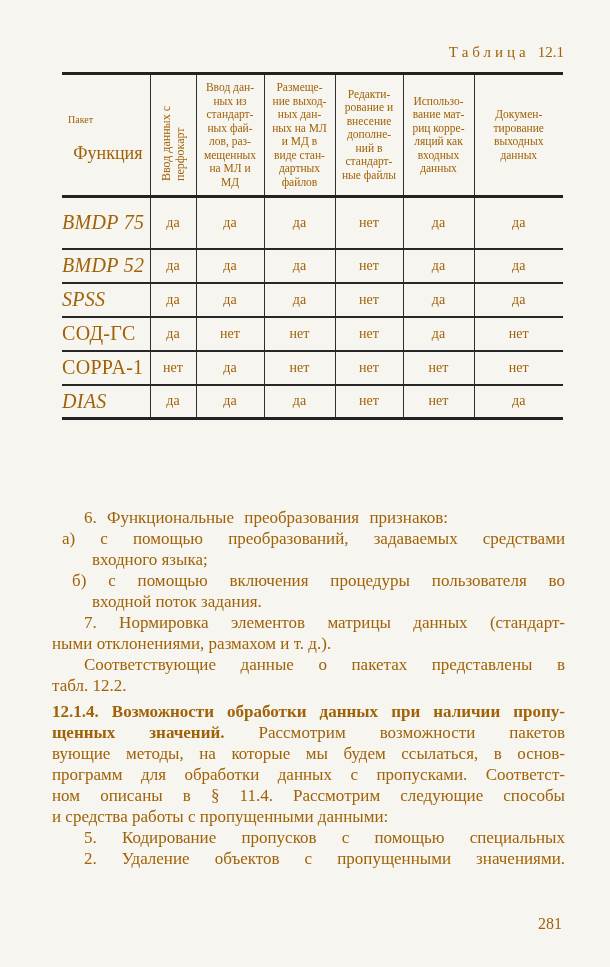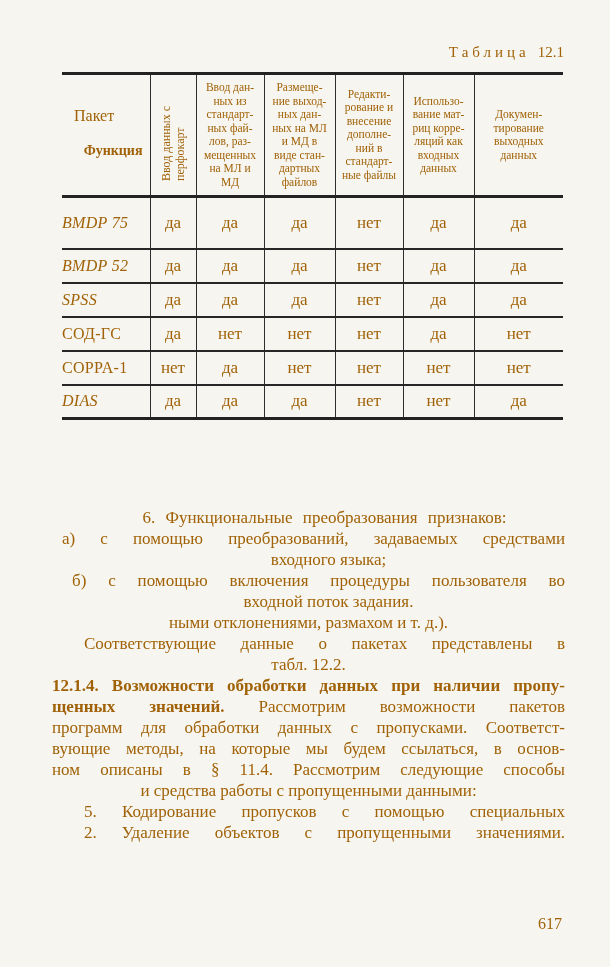--- a/index.html
+++ b/index.html
@@ -22,51 +22,51 @@
   table.t th, table.t td { padding:0; }
   tr.hdr { height:120px; border-bottom:3px solid #232323; }
   tr.hdr th { vertical-align:middle; font-weight:normal; }
   .hc {
     font-size:11.5px; line-height:13.5px; text-align:center;
     white-space:pre-line; padding:2px 1px;
   }
   .vline { border-left:1.5px solid #2e2e2e; }
   tr.row { border-bottom:2px solid #272727; height:34px; }
   tr.row.tall { height:52px; }
-  td.pkg { font-size:16px; padding-left:6px; letter-spacing:0.3px; }
+  td.pkg { font-size:20px; padding-left:6px; letter-spacing:0.3px; }
   td.pkg.it { font-style:italic; }
-  td.val { text-align:center; font-size:17px; }
+  td.val { text-align:center; font-size:14px; }
 
   
   .corner { position:relative; height:100%; }
   .corner svg { position:absolute; left:0; top:0; width:100%; height:100%; }
-  .corner .fn { position:absolute; top:8px; right:7px; font-size:14px;font-weight:bold; }
-  .corner .pk { position:absolute; bottom:10px; left:12px; font-size:16px; }
+  .corner .fn { position:absolute; top:8px; right:7px; font-size:18px; }
+  .corner .pk { position:absolute; bottom:10px; left:6px; font-size:10px; }
 
   
   .rot-cell { position:relative; height:120px; }
   .rot {
     position:absolute; left:50%; top:50%;
     transform:translate(-50%,-50%) rotate(-90deg);
     white-space:pre-line; font-size:12px; line-height:14px; text-align:left;
     width:92px;
   }
 
   
   .bodytext {
     position:absolute; left:52px; top:507px; width:513px;
     font-size:17px; line-height:21px;
   }
-  .ln { min-height:21px;text-align:center; }
+  .ln { min-height:21px; }
   .j { text-align:justify; text-align-last:justify; }
   .i10 { padding-left:10px; } .i20 { padding-left:20px; }
   .i32 { padding-left:32px; } .i40 { padding-left:40px; }
   .ws { word-spacing:6px; }
   .bold { font-weight:bold; }
-  .mt { }
+  .mt { margin-top:5px; }
 
   .pageno { position:absolute; top:915px; right:48px; font-size:16px; }
 </style>
 </head>
 <body>
 
 <div class="page">
 
   <div class="caption">
     <span class="cap-label">Таблица</span><span>12.1</span>
@@ -200,31 +200,32 @@
       </tr>
     </tbody>
   </table>
 
   <div class="bodytext">
     <div class="ln i32 ws">6. Функциональные преобразования признаков:</div>
     <div class="ln i10 j">а) с помощью преобразований, задаваемых средствами</div>
     <div class="ln i40">входного языка;</div>
     <div class="ln i20 j">б) с помощью включения процедуры пользователя во</div>
     <div class="ln i40">входной поток задания.</div>
+    <div class="ln i32 j">7. Нормировка элементов матрицы данных (стандарт-</div>
     <div class="ln">ными отклонениями, размахом и т. д.).</div>
     <div class="ln i32 j">Соответствующие данные о пакетах представлены в</div>
     <div class="ln">табл. 12.2.</div>
     <div class="ln j bold mt">12.1.4. Возможности обработки данных при наличии пропу-</div>
     <div class="ln j">
       <span class="bold">щенных значений.</span>
       <span>Рассмотрим возможности пакетов</span>
     </div>
+    <div class="ln j">вующие методы, на которые мы будем ссылаться, в основ-</div>
     <div class="ln j">программ для обработки данных с пропусками. Соответст-</div>
-    <div class="ln j">вующие методы, на которые мы будем ссылаться, в основ-</div>
     <div class="ln j">ном описаны в § 11.4. Рассмотрим следующие способы</div>
     <div class="ln">и средства работы с пропущенными данными:</div>
     <div class="ln i32 j">5. Кодирование пропусков с помощью специальных</div>
     <div class="ln i32 j">2. Удаление объектов с пропущенными значениями.</div>
   </div>
 
-  <div class="pageno">617</div>
+  <div class="pageno">281</div>
 
 </div>
 
 </body></html>

